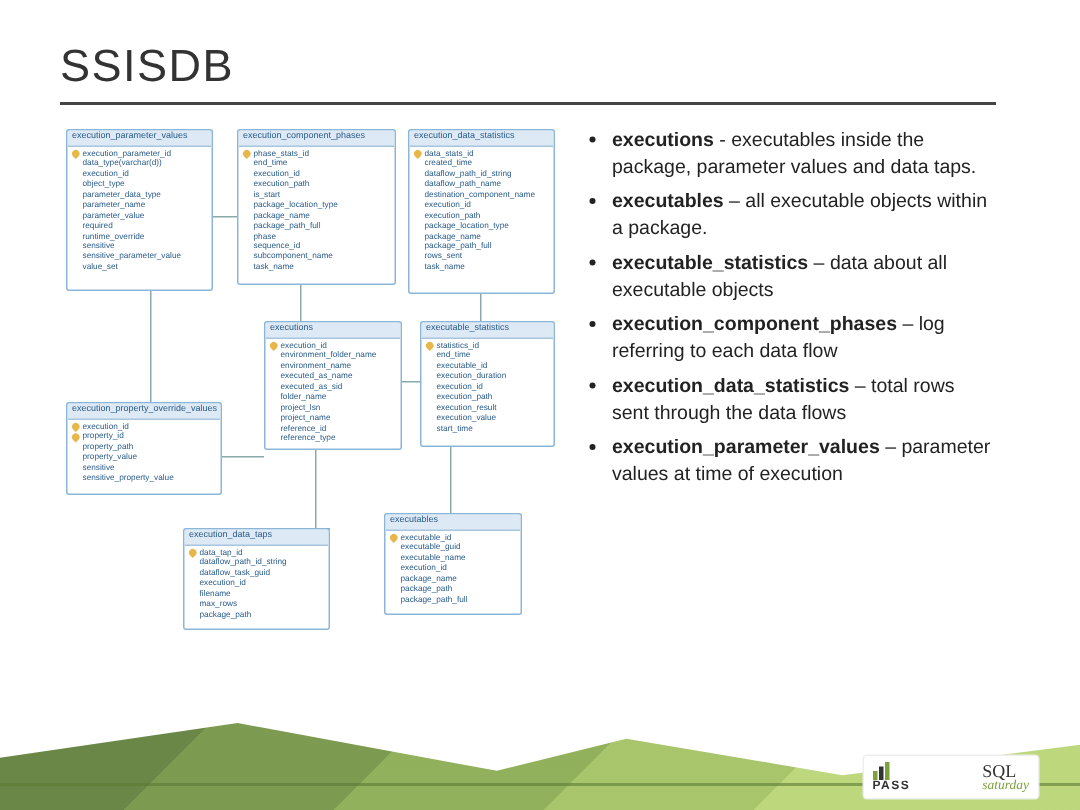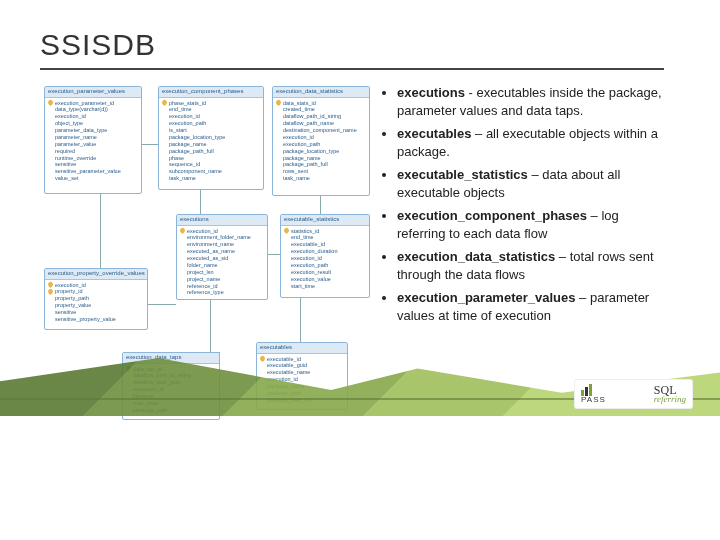--- a/index.html
+++ b/index.html
@@ -1,20 +1,20 @@
 <!DOCTYPE html>
 <html><head>
 <meta charset="utf-8">
 <style>
   * { box-sizing: border-box; margin: 0; padding: 0; }
   html, body { width: 720px; height: 540px; font-family: Arial, Helvetica, sans-serif; background: #fff; color: #222; overflow: hidden; }
-  .slide { position: relative; width: 720px; height: 416px; padding: 28px 56px 0 40px; }
+  .slide { position: relative; width: 720px; height: 540px; padding: 28px 56px 0 40px; }
   .title { font-size: 30px; font-weight: 400; letter-spacing: 1px; color: #333; margin-bottom: 6px; }
   .rule { height: 2px; background: #444; width: 100%; margin-bottom: 14px; }
-  .content { display: flex; gap: 9px; }
+  .content { display: flex; gap: 20px; }
   .diagram { width: 330px; height: 360px; position: relative; background: #fff; }
   .dtable {
     position: absolute;
     background: #fff;
     border: 1px solid #8bb5d9;
     border-radius: 2px;
     font-size: 5.5px;
     line-height: 1.25;
     color: #2a5c8a;
     overflow: hidden;
@@ -41,21 +41,21 @@
   .footer {
     position: absolute; left: 0; right: 0; bottom: 0; height: 70px;
   }
   .f-stripe { position:absolute; left:0; right:0; bottom:0; height:58px;
     background: linear-gradient(135deg, #5a7a34 0 18%, #6e8f3d 18% 36%, #86a84a 36% 54%, #9fbf5c 54% 72%, #b6d36f 72% 100%);
     clip-path: polygon(0 40%, 22% 0, 46% 55%, 58% 18%, 78% 60%, 100% 25%, 100% 100%, 0 100%);
     opacity: 0.9;
   }
   .f-line { position:absolute; left:0; right:0; bottom:16px; height:2px; background:#5a7a34; opacity:.6; }
   .logo { position:absolute; right:28px; bottom:8px; background:#fff; padding:4px 6px; display:flex; align-items:center; gap:6px; border-radius:2px; box-shadow:0 0 0 1px #eee; }
-  .logo .pass { display:flex; flex-direction:column; font-size:8px; font-weight:normal; color:#333; line-height:1;text-align:right; }
+  .logo .pass { display:flex; flex-direction:column; font-size:8px; font-weight:bold; color:#333; line-height:1;text-align:right; }
   .logo .pass span { letter-spacing: 1px; }
   .logo .bars { display:flex; gap:1px; align-items:flex-end; }
   .logo .bars i { display:block; width:3px; background:#333; }
   .logo .bars i:nth-child(1){height:6px;background:#7aa13c;}
   .logo .bars i:nth-child(2){height:9px;background:#333;}
   .logo .bars i:nth-child(3){height:12px;background:#7aa13c;}
   .logo .sql { font-family: Georgia, serif; font-size:12px; color:#333; line-height:.9;margin-left:42px; }
   .logo .sql .sat { display:block; font-style:italic; font-size:9px; color:#7aa13c; }
 </style>
 </head>
@@ -438,17 +438,17 @@
       <div class="pass">
         <div class="bars">
             <i></i>
             <i></i>
             <i></i>
           </div>
         <span>PASS</span>
       </div>
       <div class="sql">
         <span>SQL</span>
-        <span class="sat">referring</span>
+        <span class="sat">saturday</span>
       </div>
     </div>
   </div>
 </div>
 
 </body></html>

